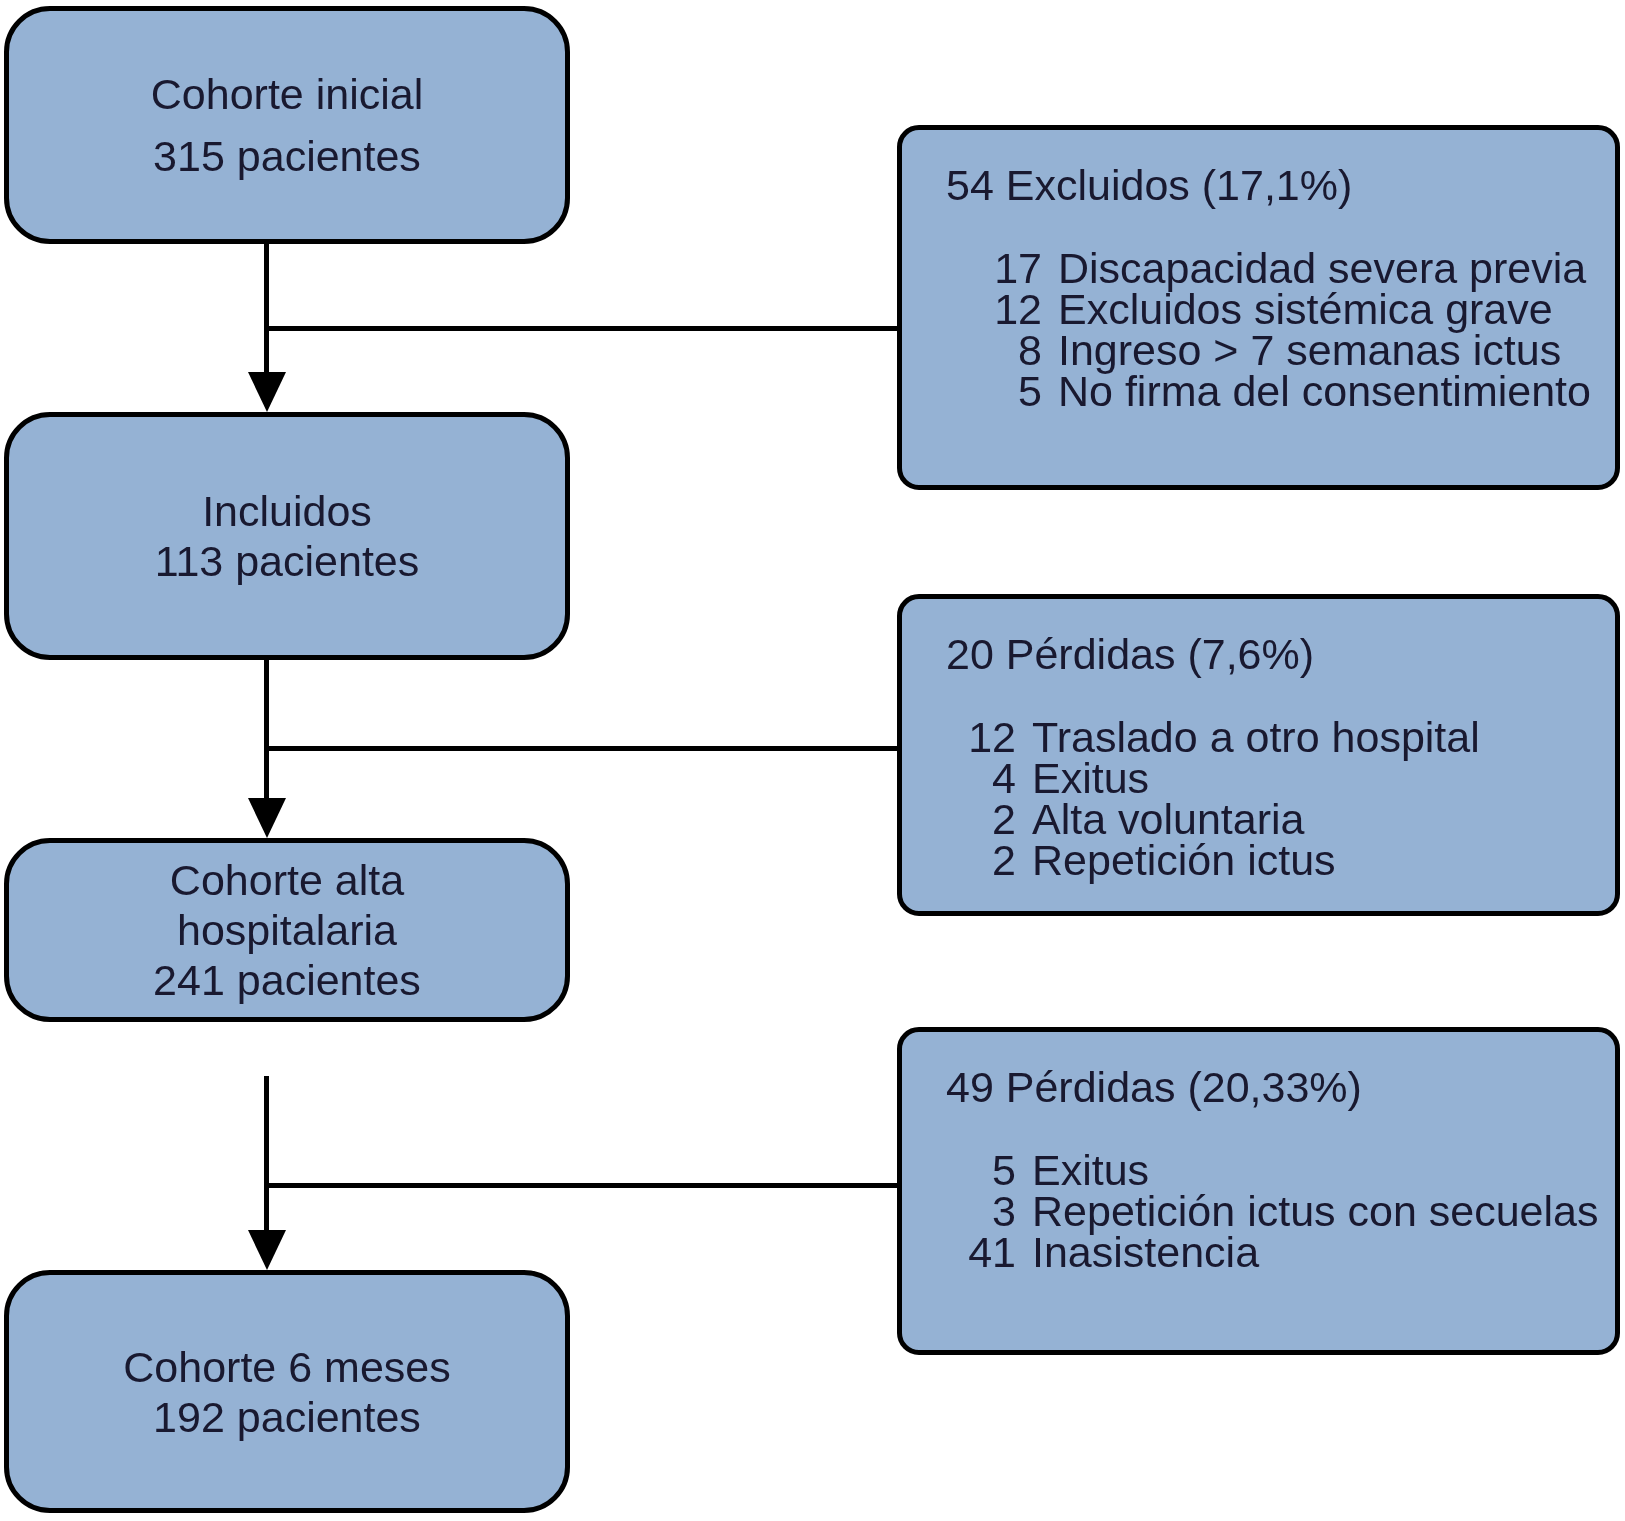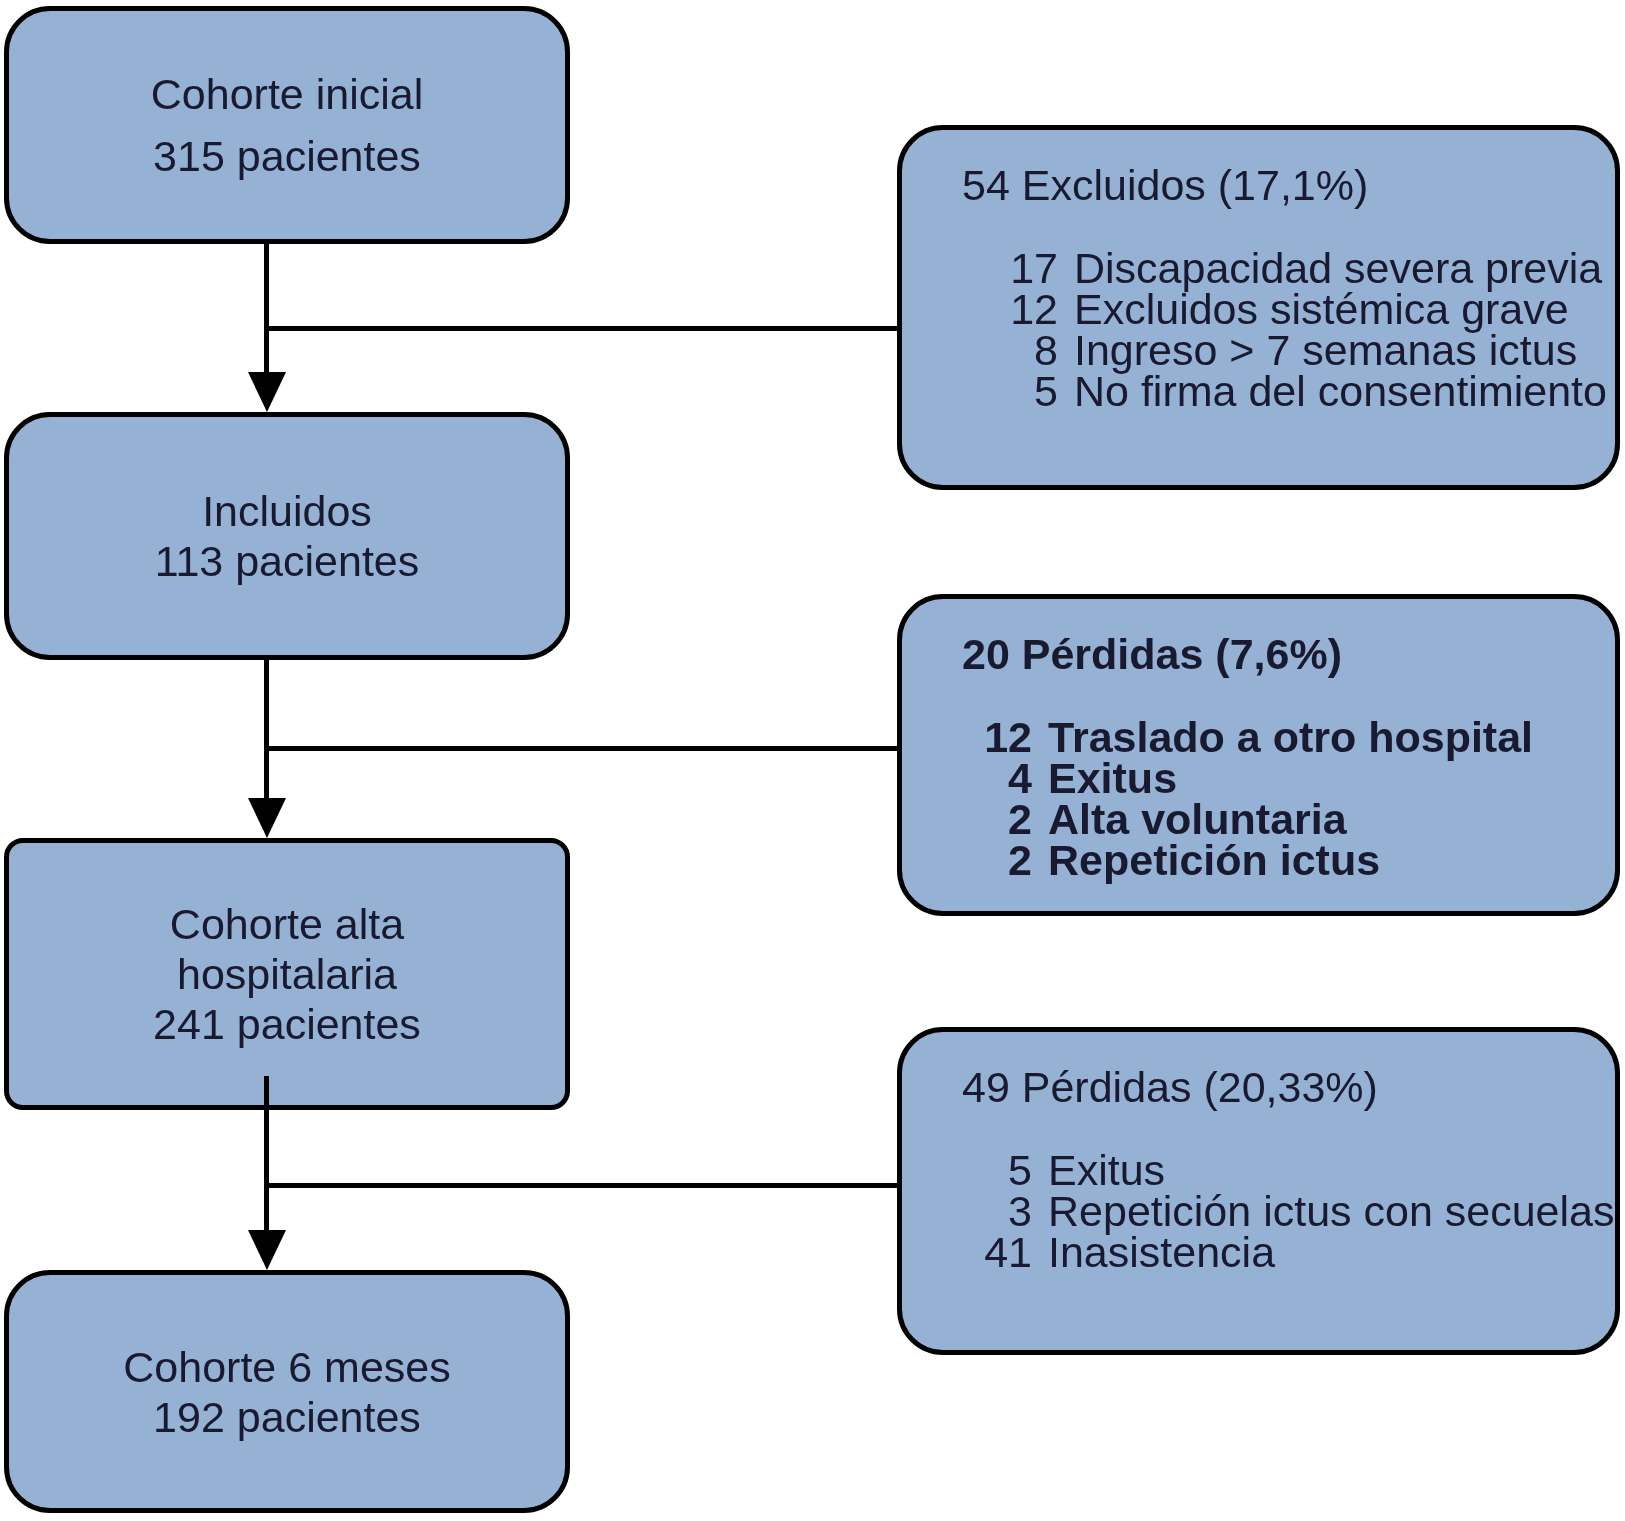--- a/index.html
+++ b/index.html
@@ -12,28 +12,28 @@
     border-radius:46px;box-sizing:border-box;
   }
   
   .cbox{
     left:4px;width:566px;display:flex;flex-direction:column;
     align-items:center;justify-content:center;text-align:center;
     font-size:43px;line-height:50px;
   }
   .c1{top:6px;height:238px;gap:12px;}
   .c2{top:412px;height:248px;}
-  .c3{top:838px;height:272px;border-radius:19px;}
+  .c3{top:838px;height:184px;}
   .c4{top:1270px;height:243px;}
   
   .sbox{
-    left:897px;width:723px;padding:30px 18px 0 60px;font-size:43px;
+    left:897px;width:723px;padding:30px 18px 0 44px;font-size:43px;border-radius:22px;
   }
   .s1{top:125px;height:365px;}
-  .s2{top:594px;height:322px;font-weight:bold;}
+  .s2{top:594px;height:322px;}
   .s3{top:1027px;height:328px;}
   .stitle{line-height:50px;white-space:nowrap;}
   .items{margin-top:38px;line-height:41px;}
   .item{display:flex;}
   .num{width:70px;text-align:right;flex:none;}
   .deep .num{width:96px;}
   .lbl{margin-left:16px;white-space:nowrap;}
   
   .vline{position:absolute;left:264px;width:5px;background:#000000;}
   .v1{top:242px;height:134px;}

